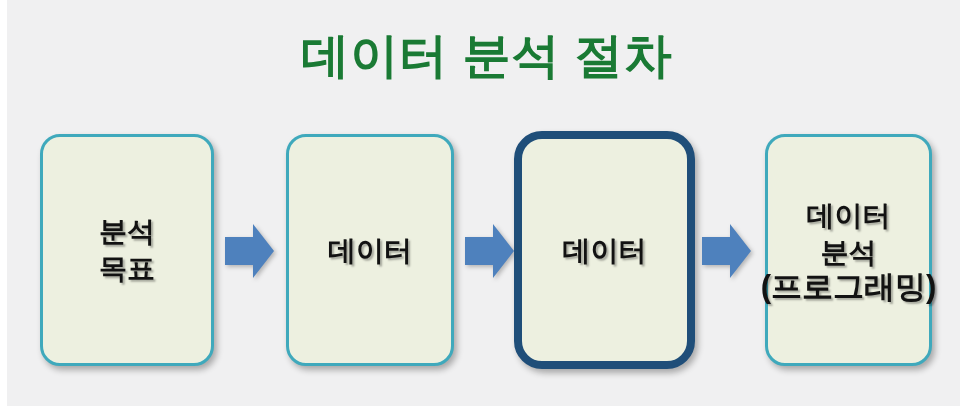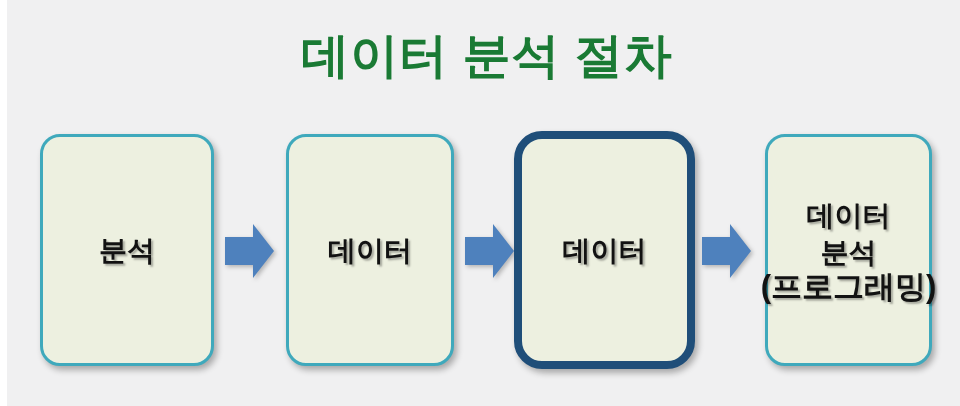--- a/index.html
+++ b/index.html
@@ -75,20 +75,21 @@
 </style>
 </head>
 <body>
 
 <div class="canvas">
 
   <div class="title">데이터 분석 절차</div>
 
   <div class="box b1">
     <div class="ln">분석</div>
+    <div class="ln">목표</div>
   </div>
 
   <svg class="arrow a1" viewBox="0 0 50 60" xmlns="http://www.w3.org/2000/svg">
     <polygon points="0,16 28,16 28,3 49,30 28,57 28,44 0,44" fill="#4e81bd"></polygon>
   </svg>
 
   <div class="box b2">
     <div class="ln">데이터</div>
   </div>
 

